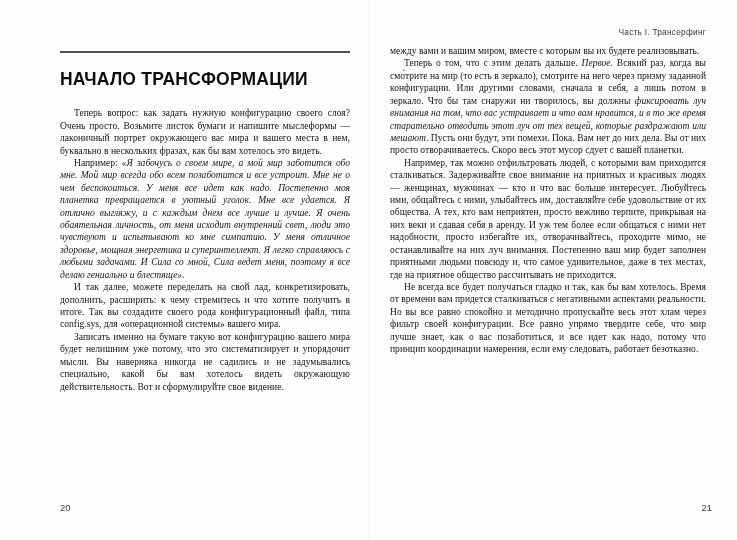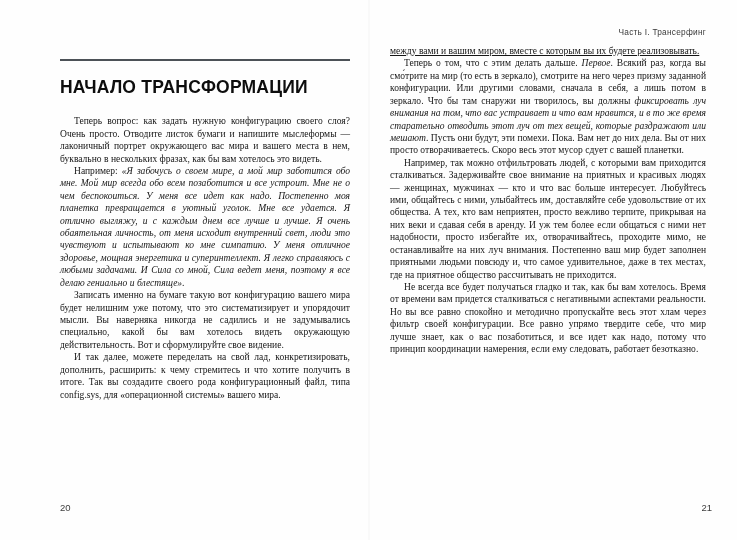--- a/index.html
+++ b/index.html
@@ -33,21 +33,21 @@
     background: linear-gradient(to right, rgba(0,0,0,0.0), rgba(0,0,0,0.045), rgba(0,0,0,0.0));
     pointer-events: none;
   }
 
   .page {
     position: relative;
     width: 368px;
     height: 540px;
     box-sizing: border-box;
   }
-  .page-left  { padding: 8px 18px 0 60px; }
+  .page-left  { padding: 0 18px 0 60px; }
   .page-right { padding: 0 30px 4px 22px; }
 
   .running-head {
     position: absolute;
     top: 27px;
     right: 30px;
     font-family: "Liberation Sans", "DejaVu Sans", sans-serif;
     font-size: 8.3px;
     letter-spacing: 0.25px;
     color: #3a3a3a;
@@ -80,21 +80,21 @@
     hyphens: manual;
     color: #161616;
   }
   .page-left .textblock  { margin-top: 18px; }
   .page-right .textblock { margin-top: 45px; }
 
   .textblock p {
     margin: 0;
     text-indent: 14px;
   }
-  .textblock p.noindent { text-indent: 0; text-decoration: underline; }
+  .textblock p.noindent { text-indent: 0; }
   .textblock em { }
 
   .folio {
     position: absolute;
     bottom: 27px;
     font-family: "Liberation Sans", "DejaVu Sans", sans-serif;
     font-size: 9.5px;
     color: #3d3d3d;
   }
   .folio-left  { left: 60px; }
@@ -108,27 +108,27 @@
   <div class="gutter"></div>
 
   <div class="page page-left">
 
     <div class="chapter-rule"></div>
 
     <h1 class="chapter-title">НАЧАЛО ТРАНСФОРМАЦИИ</h1>
 
     <div class="textblock">
 
-      <p>Теперь вопрос: как задать нужную конфигурацию своего слоя? Очень просто. Отводите листок бумаги и напишите мыслеформы — лаконичный портрет окружающего вас мира и вашего места в нем, буквально в нескольких фразах, как бы вам хотелось это видеть.</p>
+      <p>Теперь вопрос: как задать нужную конфигурацию своего слоя? Очень просто. Возьмите листок бумаги и напишите мыслеформы — лаконичный портрет окружающего вас мира и вашего места в нем, буквально в нескольких фразах, как бы вам хотелось это видеть.</p>
 
       <p><span>Например: </span><em>«Я забочусь о своем мире, а мой мир заботится обо мне. Мой мир всегда обо всем позаботится и все устроит. Мне не о чем беспокоиться. У меня все идет как надо. Постепенно моя планетка превращается в уютный уголок. Мне все удается. Я отлично выгляжу, и с каждым днем все лучше и лучше. Я очень обаятельная личность, от меня исходит внутренний свет, люди это чувствуют и испытывают ко мне симпатию. У меня отличное здоровье, мощная энергетика и суперинтеллект. Я легко справляюсь с любыми задачами. И Сила со мной, Сила ведет меня, поэтому я все делаю гениально и блестяще».</em></p>
 
+      <p>И так далее, можете переделать на свой лад, конкретизировать, дополнить, расширить: к чему стремитесь и что хотите получить в итоге. Так вы создадите своего рода конфигурационный файл, типа config.sys, для «операционной системы» вашего мира.</p>
+
       <p>Записать именно на бумаге такую вот конфигурацию вашего мира будет нелишним уже потому, что это систематизирует и упорядочит мысли. Вы наверняка никогда не садились и не задумывались специально, какой бы вам хотелось видеть окружающую действительность. Вот и сформулируйте свое видение.</p>
-
-      <p>И так далее, можете переделать на свой лад, конкретизировать, дополнить, расширить: к чему стремитесь и что хотите получить в итоге. Так вы создадите своего рода конфигурационный файл, типа config.sys, для «операционной системы» вашего мира.</p>
 
 
     </div>
 
     <div class="folio folio-left">20</div>
   </div>
 
   <div class="page page-right">
 
     <div class="running-head">Часть I. Трансерфинг</div>

